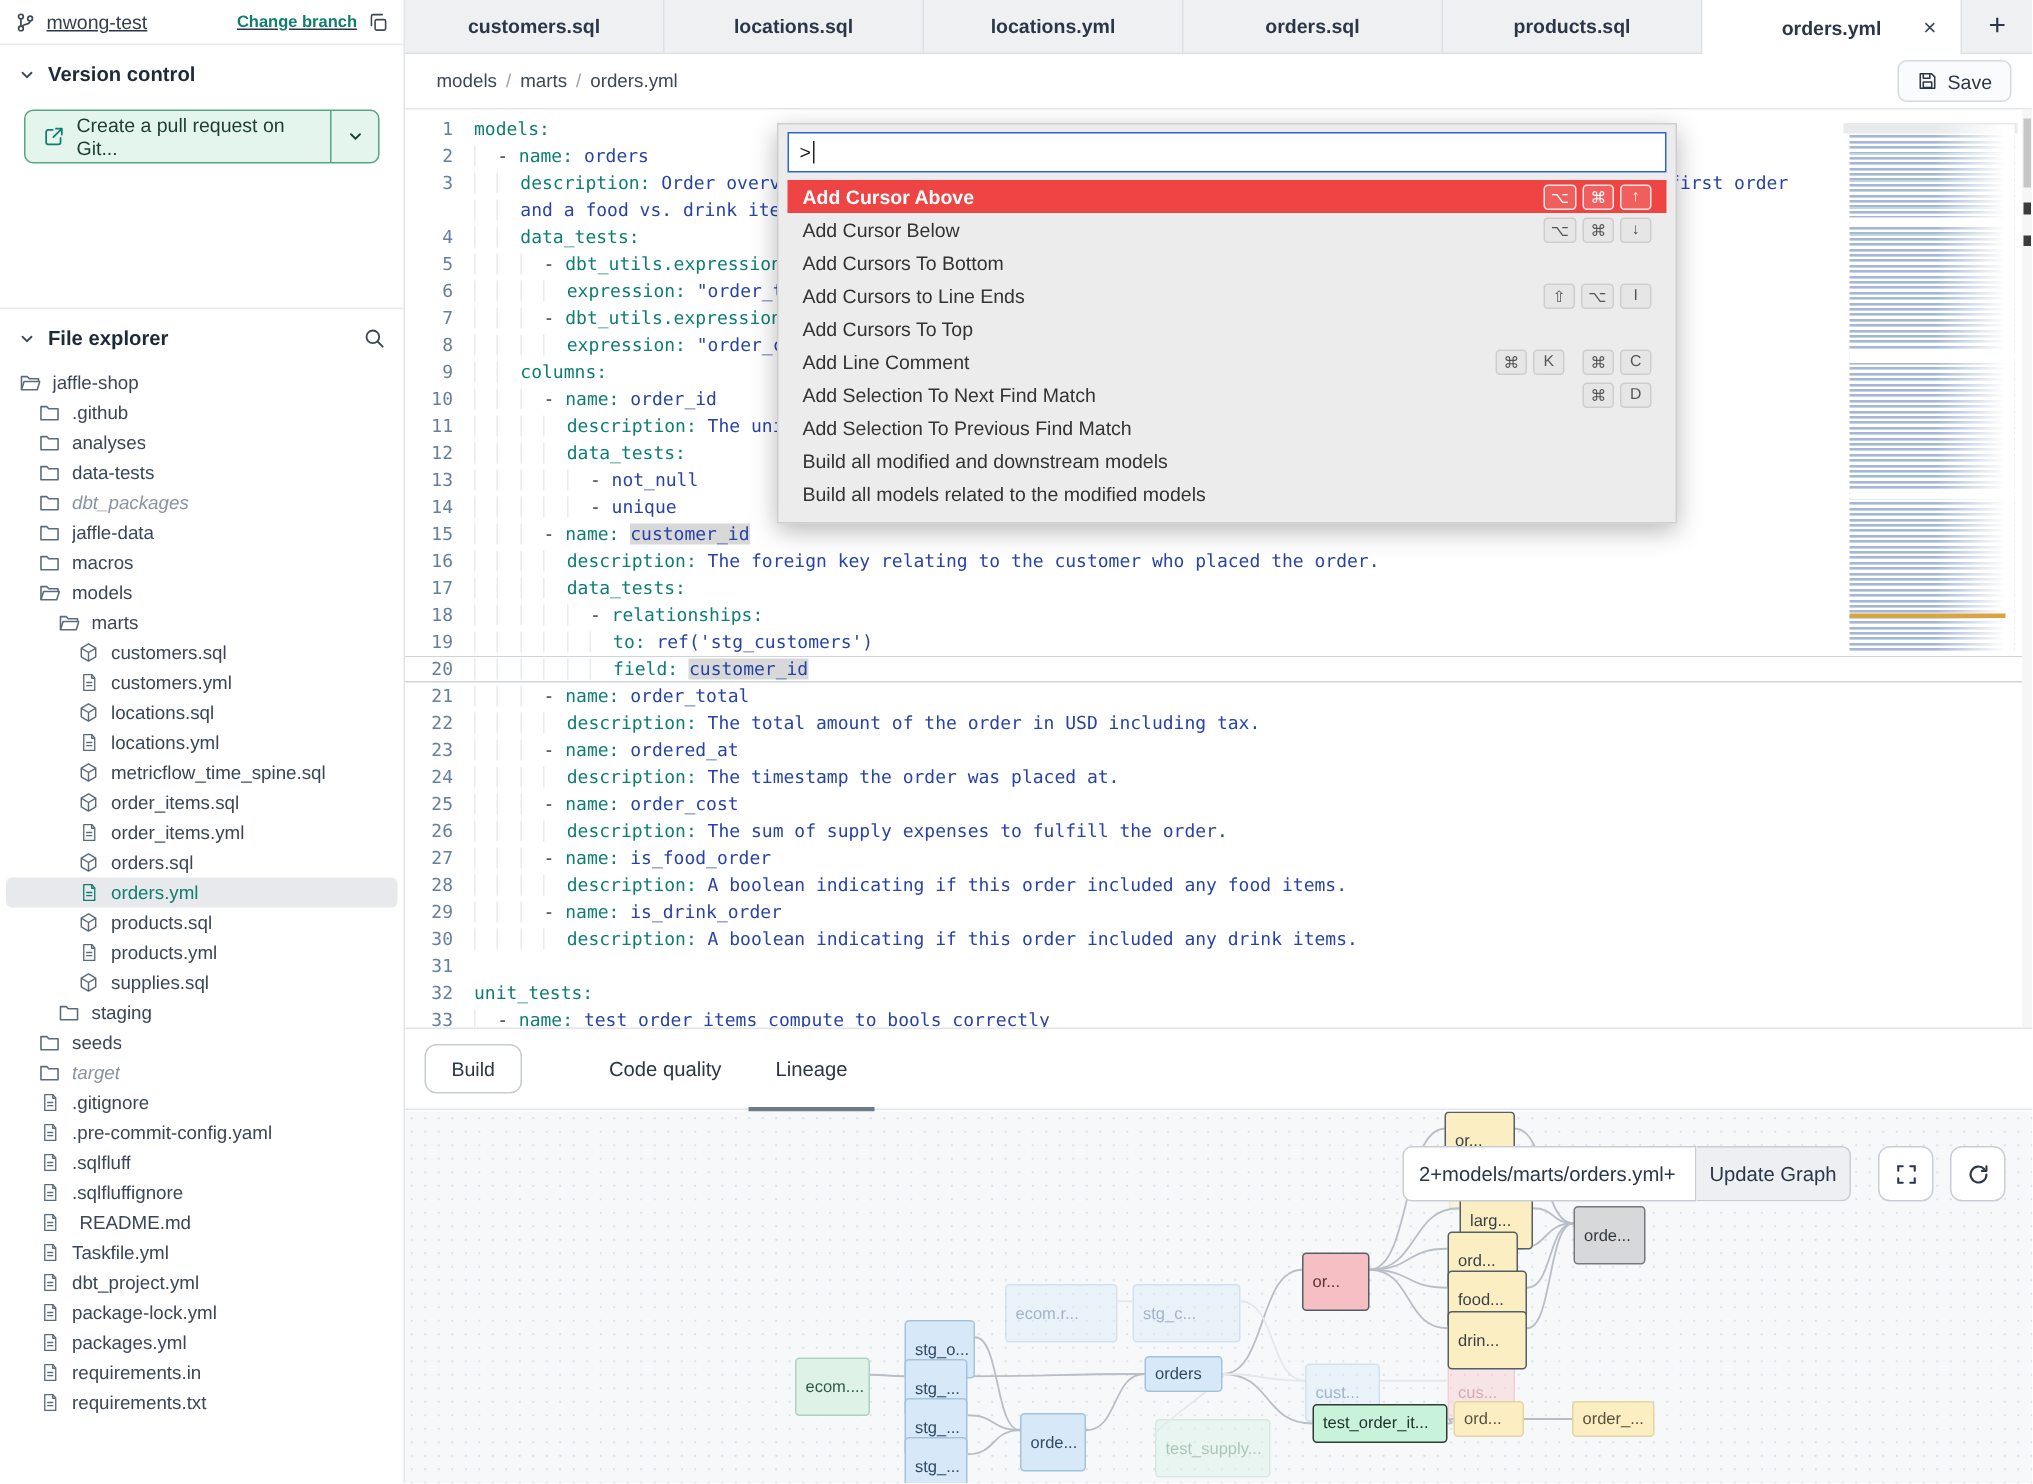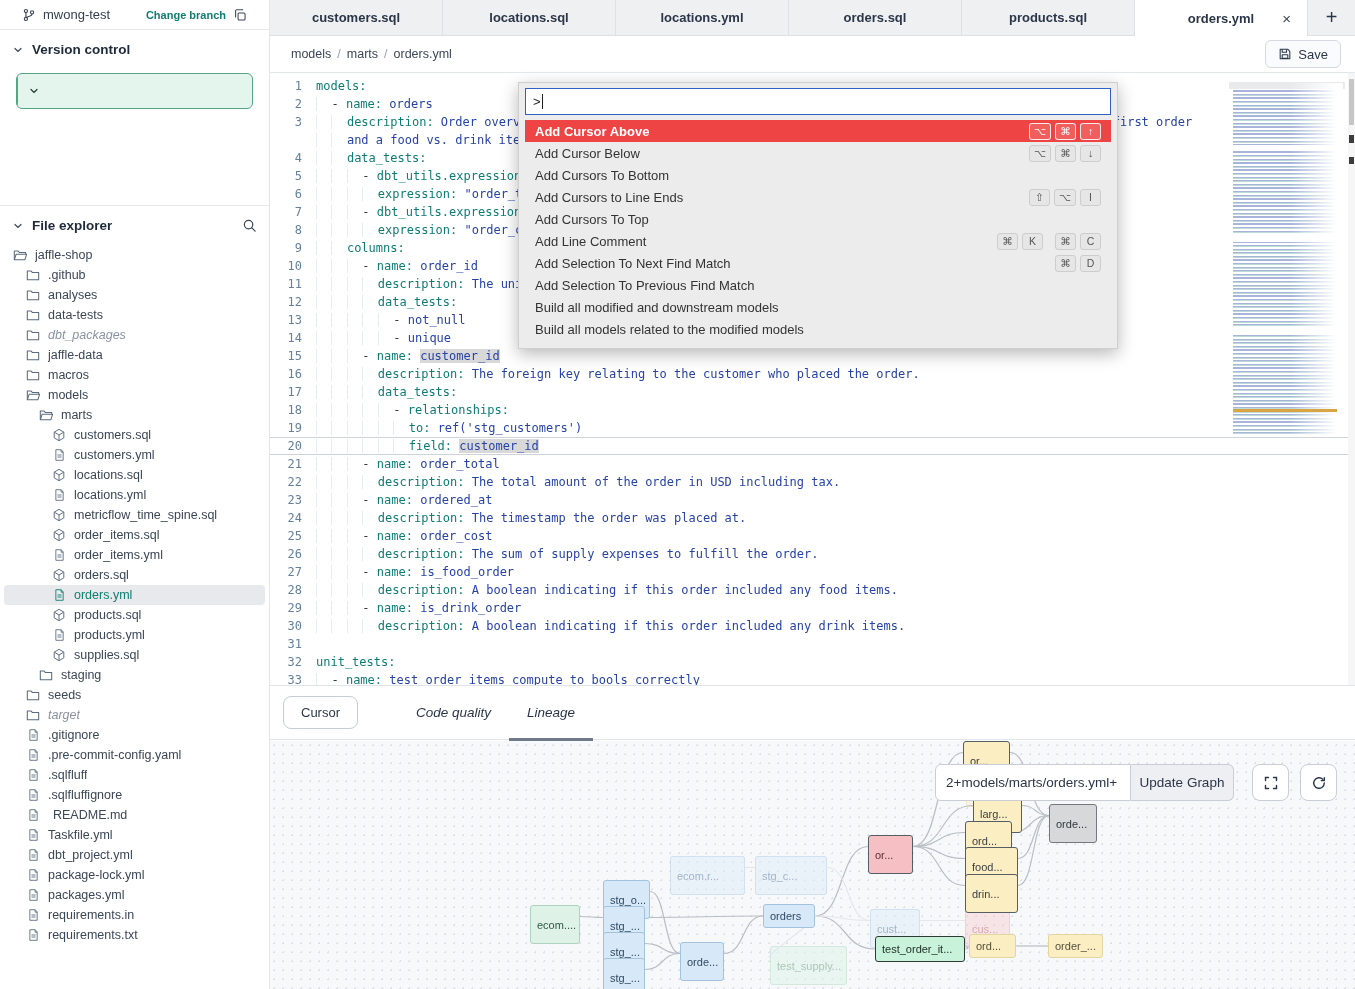--- a/index.html
+++ b/index.html
@@ -4,21 +4,21 @@
 <style>
   * { box-sizing: border-box; margin: 0; padding: 0; }
   html,body { background:#fff; }
   .app { position:relative; width:1355px; height:989px; overflow:hidden;
          font-family:"Liberation Sans",sans-serif; color:#2b3648; background:#fff; }
 
   
   .sidebar { position:absolute; left:0; top:0; width:270px; height:989px;
              background:#fff; border-right:1px solid #e2e5e9; }
   .sb-header { height:30px; display:flex; align-items:center; gap:7px;
-               padding:0 22px; border-bottom:1px solid #e8eaed; }
+               padding:0 10px; border-bottom:1px solid #e8eaed;text-decoration:underline; }
   .sb-branch-name { font-size:13px; color:#333f4d; flex:0 0 auto; }
   .sb-spacer { flex:1; }
   .sb-change-branch { font-size:11px; color:#0f7d6f; font-weight:700; cursor:pointer; }
   .icon { display:inline-flex; align-items:center; justify-content:center; }
   .icon svg { display:block; }
   .section-head { display:flex; align-items:center; gap:8px; padding:12px 12px 8px 12px; }
   .section-title { font-weight:700; font-size:13.5px; color:#1e2a3a; }
   .pr-btn { display:flex; margin:8px 16px 0 16px; height:36px; border:1px solid #54a683;
             border-radius:6px; background:#e3f5ec; overflow:hidden; cursor:pointer; }
   .pr-btn-main { flex:1; display:flex; align-items:center; gap:8px; padding:0 12px;
@@ -104,21 +104,21 @@
             border-color:rgba(255,255,255,.85); color:#fff; }
 
   
   .bottom { position:absolute; left:0; top:685px; right:0; height:304px; background:#fff;
             border-top:1px solid #e0e3e7; }
   .btoolbar { height:54px; display:flex; align-items:center; padding-left:13px;
               border-bottom:1px solid #e3e6ea; background:#fff; }
   .format-btn { padding:8px 17px; border:1px solid #c7cdd4; border-radius:8px; background:#fff;
                 font-size:13px; color:#2b3648; cursor:pointer; margin-right:40px; }
   .btab { position:relative; height:54px; display:flex; align-items:center; padding:0 18px;
-          font-size:13.5px; color:#2b3648; cursor:pointer;font-style:italic; }
+          font-size:13.5px; color:#2b3648; cursor:pointer; }
   .btab.active::after { content:""; position:absolute; left:0; right:0; bottom:-1px;
           height:3px; background:#6e7a89; }
 
   .lineage-canvas { position:absolute; left:0; top:55px; right:0; bottom:0; background:#f7f8fa;
     background-image: radial-gradient(circle, #dcdfe5 1px, transparent 1px);
     background-size: 9px 9px; overflow:hidden; }
   .edges-svg { position:absolute; inset:0; z-index:2; }
   .edges-svg path { fill:none; stroke:#b8bec6; stroke-width:1.2; }
   .edges-svg path.ghost { stroke:#e4e7ec; }
   .lnode { position:absolute; z-index:3; display:flex; align-items:center; padding:0 6px;
@@ -176,20 +176,29 @@
     <div class="section-head">
       <span class="icon">
         <svg width="12" height="12" viewBox="0 0 16 16" fill="none" stroke="#3c4757" stroke-width="1.6" stroke-linecap="round">
             <path d="M4 6l4 4 4-4"></path>
           </svg>
       </span>
       <span class="section-title">Version control</span>
     </div>
 
     <div class="pr-btn">
+      <span class="pr-btn-main">
+        <span class="icon">
+          <svg width="14" height="14" viewBox="0 0 16 16" fill="none" stroke="#0f7d6f" stroke-width="1.3" stroke-linecap="round" stroke-linejoin="round">
+              <path d="M7 3H3.6A1.6 1.6 0 0 0 2 4.6v7.8A1.6 1.6 0 0 0 3.6 14h7.8A1.6 1.6 0 0 0 13 12.4V9"></path>
+              <path d="M9.5 2H14v4.5M14 2L7.5 8.5"></path>
+            </svg>
+        </span>
+        <span>Create a pull request on Git...</span>
+      </span>
       <span class="pr-btn-caret">
         <svg width="12" height="12" viewBox="0 0 16 16" fill="none" stroke="#1d3d33" stroke-width="1.6" stroke-linecap="round">
             <path d="M4 6l4 4 4-4"></path>
           </svg>
       </span>
     </div>
 
     <div class="fe-section">
       <div class="fe-head">
         <span class="icon">
@@ -800,21 +809,21 @@
             <span>Build all modified and downstream models</span>
           </div>
           <div class="palette-item">
             <span>Build all models related to the modified models</span>
           </div>
         </div>
     </div>
 
     <div class="bottom">
       <div class="btoolbar">
-        <span class="format-btn">Cursor</span>
+        <span class="format-btn">Build</span>
         <span class="btab">Code quality</span>
         <span class="btab active">Lineage</span>
       </div>
 
       <div class="lineage-canvas">
         <svg class="edges-svg" id="edges" width="1085" height="249">
             <path d="M310,175.5 C322.65,175.5 320.35,176.5 333,176.5"></path>
             <path d="M380,150.5 C396.5,150.5 393.5,212.5 410,212.5"></path>
             <path d="M375,176.5 C439.9,176.5 428.1,175 493,175"></path>
             <path d="M375,202.5 C394.25,202.5 390.75,212.5 410,212.5"></path>

